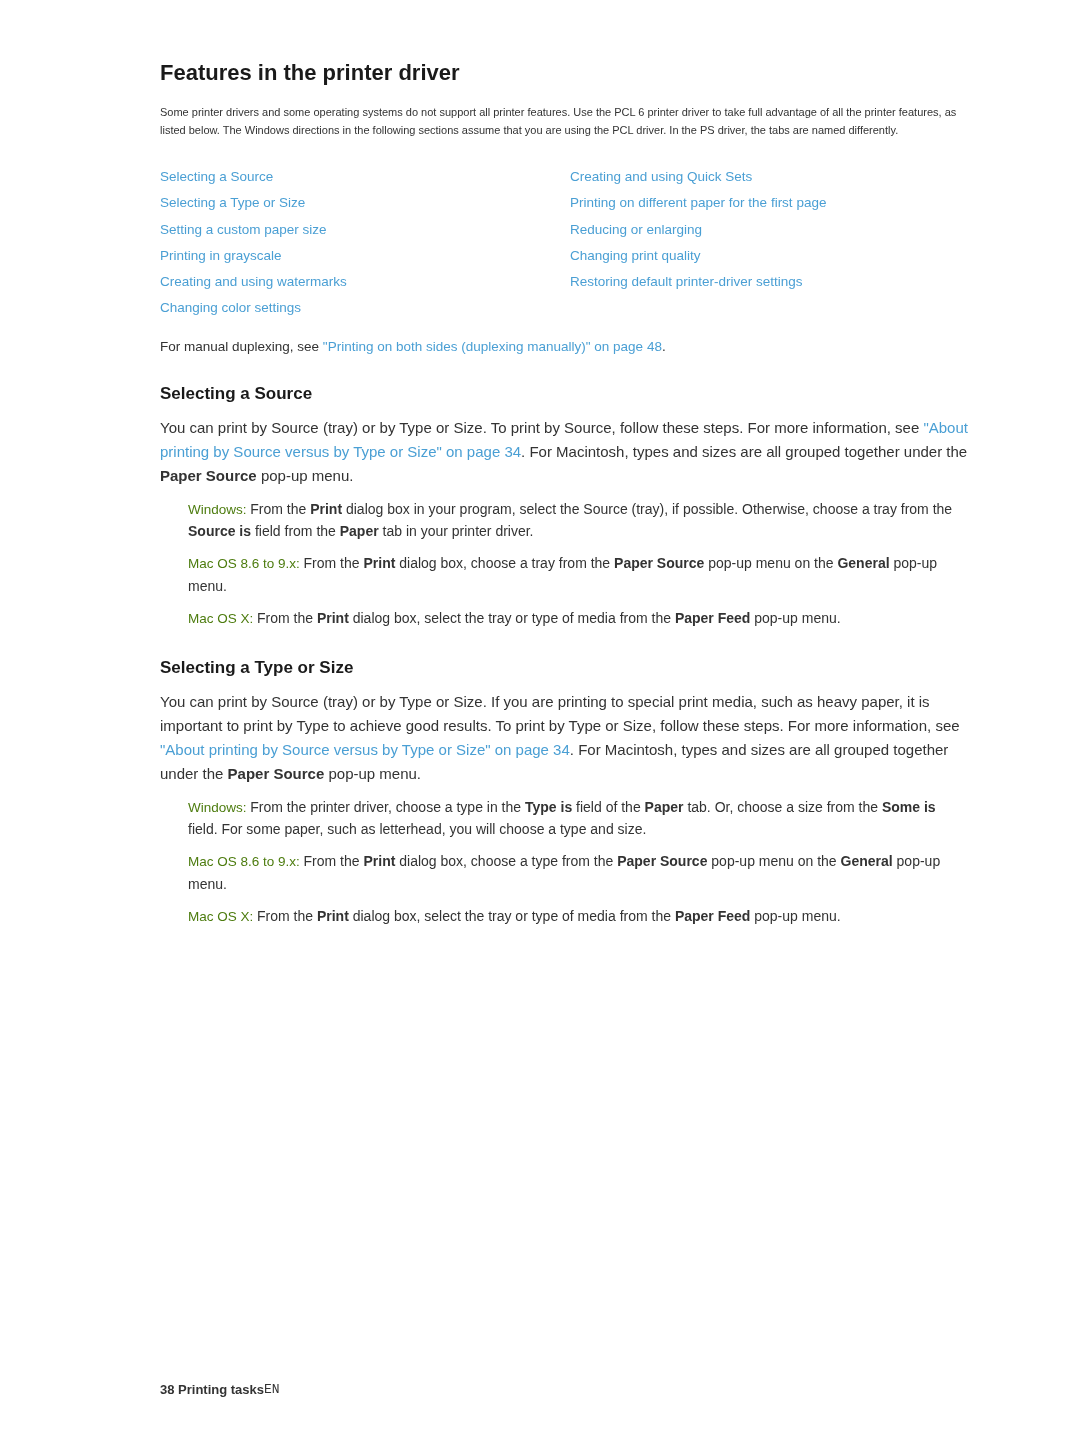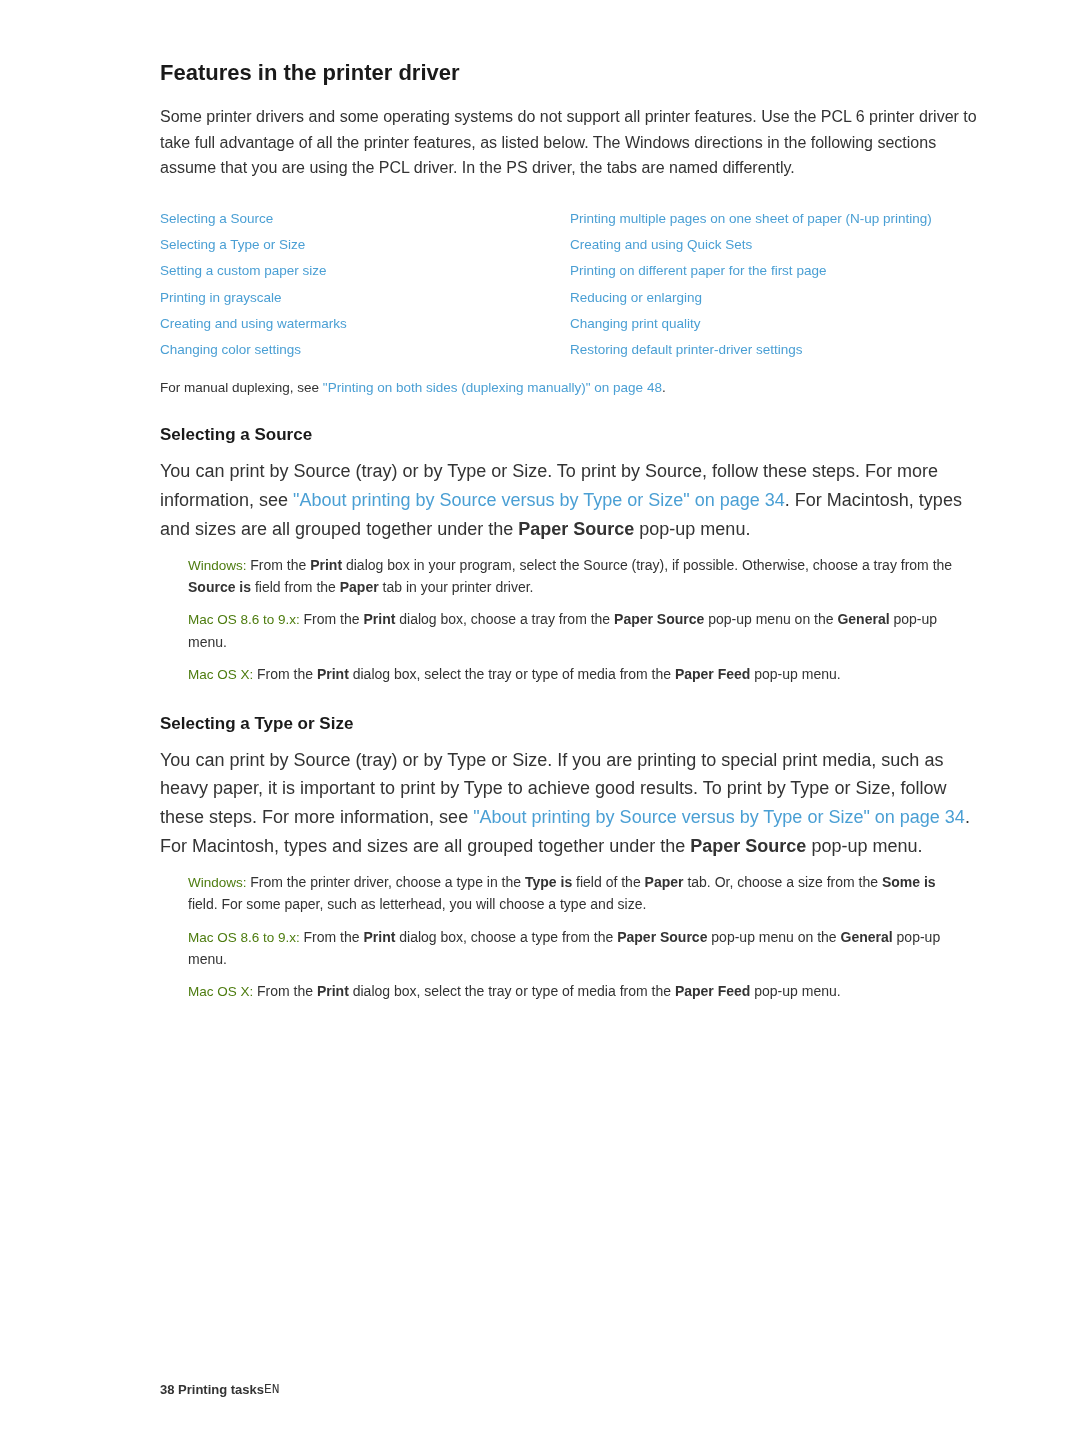--- a/index.html
+++ b/index.html
@@ -25,21 +25,21 @@
     }
 
     h1.page-title {
       font-size: 22px;
       font-weight: bold;
       color: #1a1a1a;
       margin-bottom: 18px;
     }
 
     .intro-text {
-      font-size: 16px;
+      font-size: 11px;
       color: #333;
       line-height: 1.6;
       margin-bottom: 28px;
       max-width: 820px;
     }
 
     .toc-grid {
       display: grid;
       grid-template-columns: 1fr 1fr;
       gap: 0;
@@ -75,21 +75,21 @@
 
     h2.section-title {
       font-size: 17px;
       font-weight: bold;
       color: #1a1a1a;
       margin-bottom: 12px;
       margin-top: 8px;
     }
 
     .section-body {
-      font-size: 18px;
+      font-size: 15px;
       color: #333;
       line-height: 1.6;
       max-width: 820px;
       margin-bottom: 10px;
     }
 
     .section-body .inline-link {
       color: #4a9fd4;
       text-decoration: none;
     }
@@ -154,21 +154,20 @@
 
     <a class="toc-link">Selecting a Source</a>
         <a class="toc-link">Selecting a Type or Size</a>
         <a class="toc-link">Setting a custom paper size</a>
         <a class="toc-link">Printing in grayscale</a>
         <a class="toc-link">Creating and using watermarks</a>
         <a class="toc-link">Changing color settings</a>
       </div>
     <div class="toc-col">
 
-    <a class="toc-link">Printing multiple pages on one sheet of paper (N-up printing)</a>
         <a class="toc-link">Creating and using Quick Sets</a>
         <a class="toc-link">Printing on different paper for the first page</a>
         <a class="toc-link">Reducing or enlarging</a>
         <a class="toc-link">Changing print quality</a>
         <a class="toc-link">Restoring default printer-driver settings</a>
       </div>
   </div>
 
   <p class="manual-duplex-note">
     For manual duplexing, see <a class="inline-link">"Printing on both sides (duplexing manually)" on page 48</a>.

